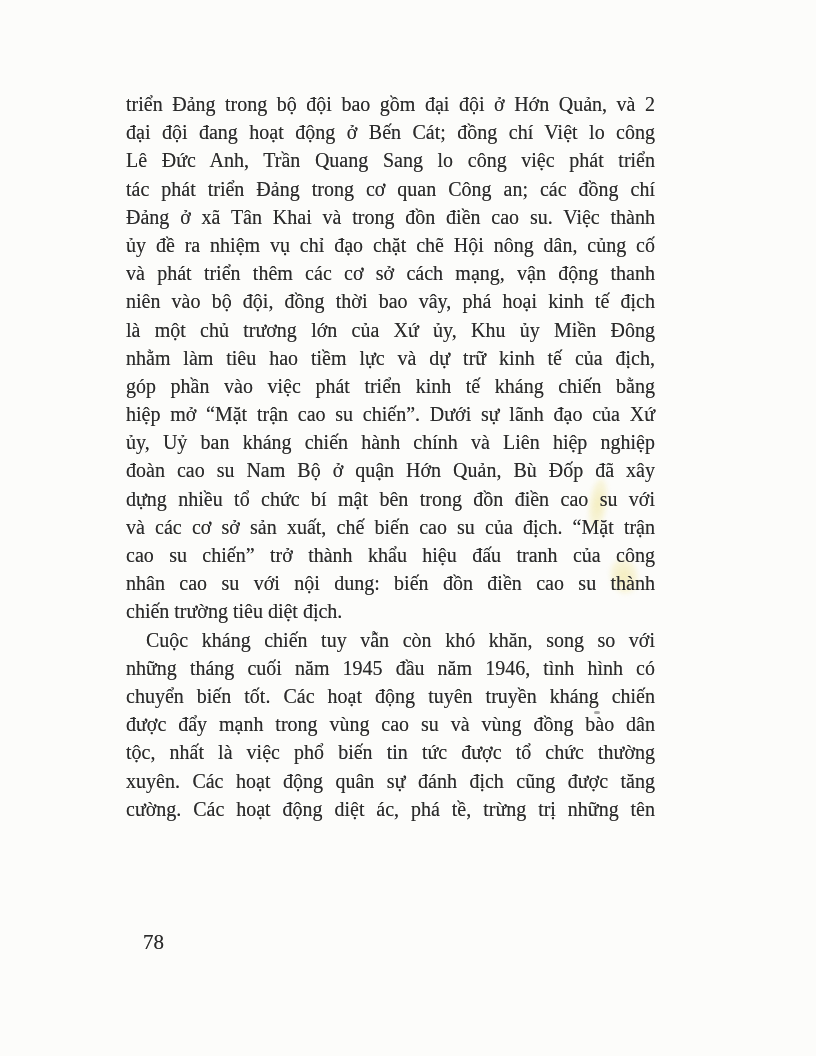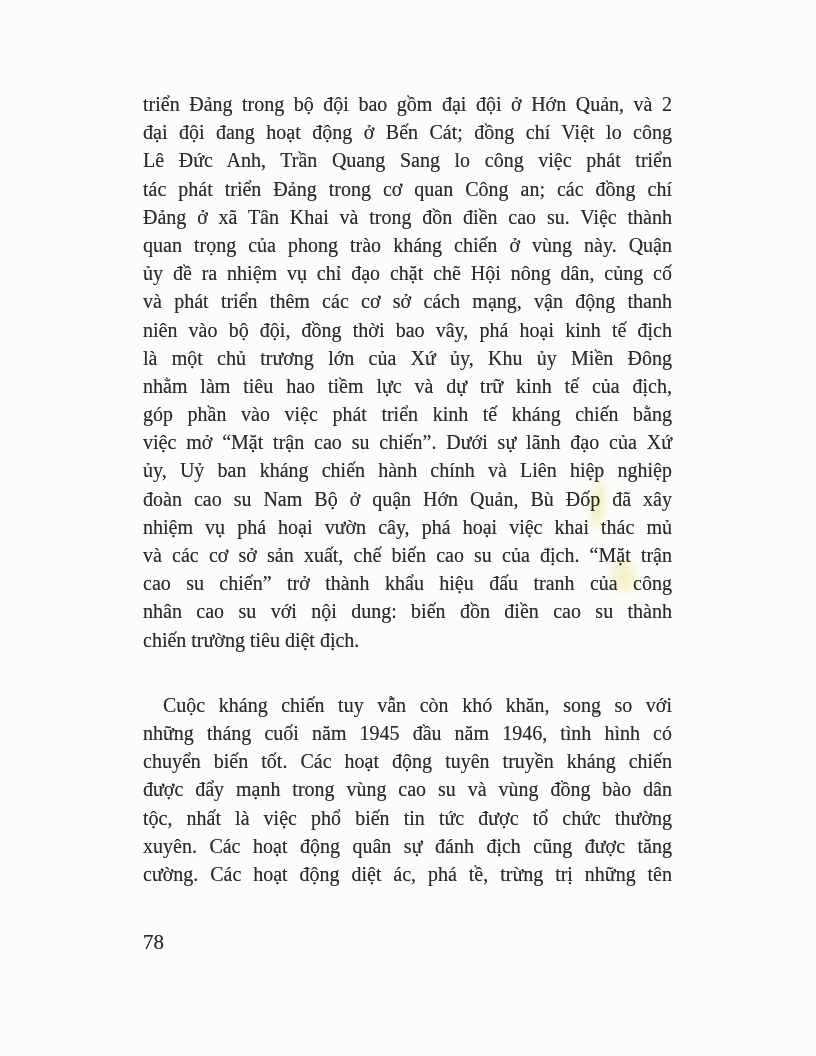--- a/index.html
+++ b/index.html
@@ -9,38 +9,37 @@
     font-family:"Liberation Serif","DejaVu Serif",serif;
   }
   .page{
     position:relative;
     width:816px;height:1056px;
     background:#fcfcfa;
     overflow:hidden;
   }
   .textblock{
     position:absolute;
-    left:143px;top:90px;width:529px;
+    left:126px;top:90px;width:529px;
     font-size:20px;
     line-height:28.2px;
     color:#2b2b2b;
     text-shadow:0 0 0.35px rgba(43,43,43,0.55);
   }
   .line{
     text-align:justify;
     text-align-last:justify;
     height:28.2px;
     white-space:normal;
   }
   .line.end{
     text-align-last:left;
   }
   .line.indent{
     text-indent:20px;
-    margin-top:37px;
   }
   .pagenum{
     position:absolute;
     left:143px;top:930px;
     font-size:21px;
     color:#2b2b2b;
     text-shadow:0 0 0.35px rgba(43,43,43,0.55);
     text-align:center;
   }
   .smudge{
@@ -75,31 +74,30 @@
   <div class="smudge smudge-1"></div>
   <div class="smudge smudge-2"></div>
   <div class="speck"></div>
 
   <div class="textblock">
     <div class="line">triển Đảng trong bộ đội bao gồm đại đội ở Hớn Quản, và 2</div>
     <div class="line">đại đội đang hoạt động ở Bến Cát; đồng chí Việt lo công</div>
     <div class="line">Lê Đức Anh, Trần Quang Sang lo công việc phát triển</div>
     <div class="line">tác phát triển Đảng trong cơ quan Công an; các đồng chí</div>
     <div class="line">Đảng ở xã Tân Khai và trong đồn điền cao su. Việc thành</div>
-    <div class="line">quan trọng của phong trào kháng chiến ở vùng này. Quận</div>
     <div class="line">ủy đề ra nhiệm vụ chỉ đạo chặt chẽ Hội nông dân, củng cố</div>
     <div class="line">và phát triển thêm các cơ sở cách mạng, vận động thanh</div>
     <div class="line">niên vào bộ đội, đồng thời bao vây, phá hoại kinh tế địch</div>
     <div class="line">là một chủ trương lớn của Xứ ủy, Khu ủy Miền Đông</div>
     <div class="line">nhằm làm tiêu hao tiềm lực và dự trữ kinh tế của địch,</div>
     <div class="line">góp phần vào việc phát triển kinh tế kháng chiến bằng</div>
-    <div class="line">việc mở “Mặt trận cao su chiến”. Dưới sự lãnh đạo của Xứ</div>
+    <div class="line">hiệp mở “Mặt trận cao su chiến”. Dưới sự lãnh đạo của Xứ</div>
     <div class="line">ủy, Uỷ ban kháng chiến hành chính và Liên hiệp nghiệp</div>
     <div class="line">đoàn cao su Nam Bộ ở quận Hớn Quản, Bù Đốp đã xây</div>
-    <div class="line">nhiệm vụ phá hoại vườn cây, phá hoại việc khai thác mủ</div>
+    <div class="line">dựng nhiều tổ chức bí mật bên trong đồn điền cao su với</div>
     <div class="line">và các cơ sở sản xuất, chế biến cao su của địch. “Mặt trận</div>
     <div class="line">cao su chiến” trở thành khẩu hiệu đấu tranh của công</div>
     <div class="line">nhân cao su với nội dung: biến đồn điền cao su thành</div>
     <div class="line end">chiến trường tiêu diệt địch.</div>
     <div class="line indent">Cuộc kháng chiến tuy vẫn còn khó khăn, song so với</div>
     <div class="line">những tháng cuối năm 1945 đầu năm 1946, tình hình có</div>
     <div class="line">chuyển biến tốt. Các hoạt động tuyên truyền kháng chiến</div>
     <div class="line">được đẩy mạnh trong vùng cao su và vùng đồng bào dân</div>
     <div class="line">tộc, nhất là việc phổ biến tin tức được tổ chức thường</div>
     <div class="line">xuyên. Các hoạt động quân sự đánh địch cũng được tăng</div>

